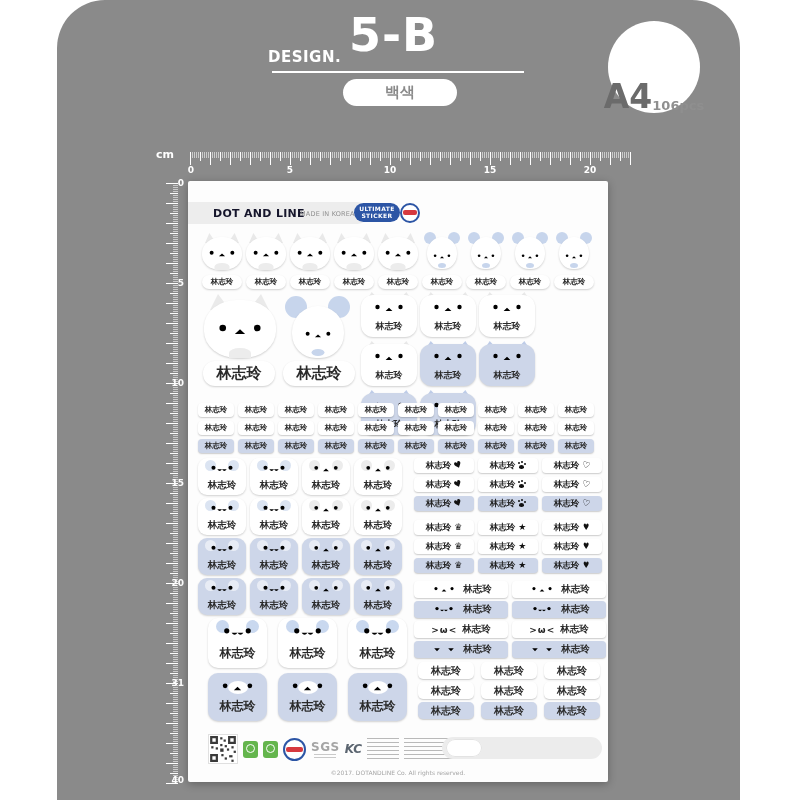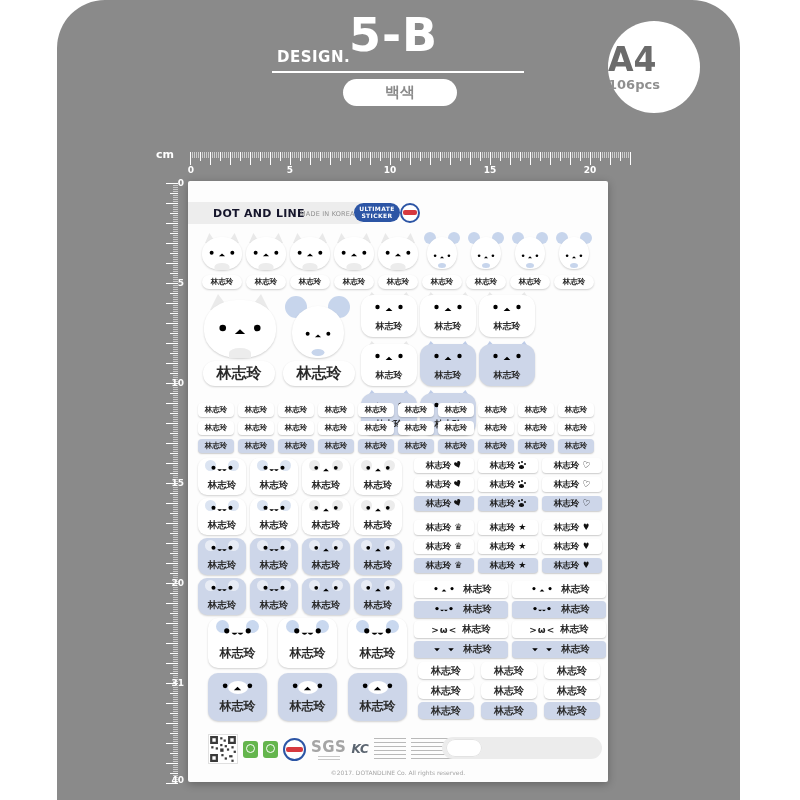--- a/index.html
+++ b/index.html
@@ -1,27 +1,27 @@
 <!DOCTYPE html>
 <html><head>
 <meta charset="utf-8">
 <style>
   html,body{margin:0;padding:0;width:800px;height:800px;background:#fff;overflow:hidden;
     font-family:"DejaVu Sans","Liberation Sans",sans-serif;}
   
   #card{position:absolute;left:57px;top:0;width:683px;height:800px;background:#8a8a8a;
     border-radius:48px 48px 0 0;}
   
-  #design-label{position:absolute;left:277px;top:48px;color:#fff;font-weight:bold;font-size:15px;letter-spacing:.5px}
+  #design-label{position:absolute;left:268px;top:48px;color:#fff;font-weight:bold;font-size:15px;letter-spacing:.5px}
   #design-code{position:absolute;left:349px;top:8px;color:#fff;font-weight:bold;font-size:46px;letter-spacing:1px}
   #rule-line{position:absolute;left:272px;top:71px;width:252px;height:2px;background:#fff}
   #color-badge{position:absolute;left:343px;top:79px;width:114px;height:27px;background:#fff;border-radius:14px;
     color:#8a8a8a;font-weight:bold;font-size:15px;display:flex;align-items:center;justify-content:center}
   #size-circle{position:absolute;left:608px;top:21px;width:92px;height:92px;border-radius:50%;background:#fff;
-    display:flex;flex-direction:column;align-items:flex-start;justify-content:center}
+    display:flex;flex-direction:row;align-items:flex-end;justify-content:center}
   #size-circle .a4{color:#6b6b6b;font-weight:bold;font-size:33px;line-height:1}
   #size-circle .pcs{color:#8f8f8f;font-weight:bold;font-size:13px;margin-top:1px}
   
   #cm-label{position:absolute;left:156px;top:148px;color:#fff;font-weight:bold;font-size:11px}
   #ruler-top{position:absolute;left:190px;top:152px;width:442px;height:13px;
     background:
       repeating-linear-gradient(90deg,#fff 0 1px,transparent 1px 20px) 0 0/100% 13px no-repeat,
       repeating-linear-gradient(90deg,rgba(255,255,255,.95) 0 1px,transparent 1px 10px) 0 0/100% 9px no-repeat,
       repeating-linear-gradient(90deg,rgba(255,255,255,.55) 0 1px,transparent 1px 2px) 0 0/100% 6px no-repeat;}
   .rt-num{position:absolute;top:165px;width:16px;text-align:center;color:#fff;font-weight:bold;font-size:9px}
@@ -141,21 +141,21 @@
   .pill-m{width:56px;height:17px;background:#fff;border-radius:5px;display:flex;align-items:center;justify-content:center;
     font-size:10px;font-weight:bold;color:#2a2a2a;box-shadow:0 1px 1.5px rgba(0,0,0,.2)}
   
   .certs{left:20px;top:552px;height:32px;display:flex;align-items:center;gap:5px}
   .qr{width:30px;height:30px;background:#fff;border:1px solid #e0e0e0;box-sizing:border-box}
   .gb{width:15px;height:17px;border-radius:3px;background:#64b54d}
   .gb:before{content:"";display:block;margin:3px auto 0;width:7px;height:7px;border:1px solid #fff;border-radius:50%}
   .seal{position:relative;width:23px;height:23px;border-radius:50%;border:2.5px solid #2c55a5;background:#fff;box-sizing:border-box}
   .seal:after{content:"";position:absolute;left:1px;right:1px;top:7px;height:5px;background:#d6393f;border-radius:2px}
   .sgs{display:flex;flex-direction:column;align-items:center}
-  .sgs b{font-size:15px;color:#a5a5a5;letter-spacing:.5px}
+  .sgs b{font-size:12px;color:#a5a5a5;letter-spacing:.5px}
   .sgs i{width:22px;height:5px;background:repeating-linear-gradient(180deg,#c9c9c9 0 1px,transparent 1px 3px)}
   .kc{font-weight:800;font-style:italic;font-size:12px;color:#5b6570}
   .tlines{height:22px;background:repeating-linear-gradient(180deg,#b9b9b9 0 1px,transparent 1px 4px)}
   .tl1{width:32px}.tl2{width:56px}
   .band{left:254px;top:556px;width:160px;height:22px;background:#ececec;border-radius:11px}
   .wpill{left:258px;top:558px;width:36px;height:18px;background:#fff;border-radius:9px;box-shadow:inset 0 0 0 1px #e3e3e3}
   .copyright{left:0;top:588px;width:100%;text-align:center;font-size:6px;color:#a5a5a5}
 </style>
 </head>
 <body>

